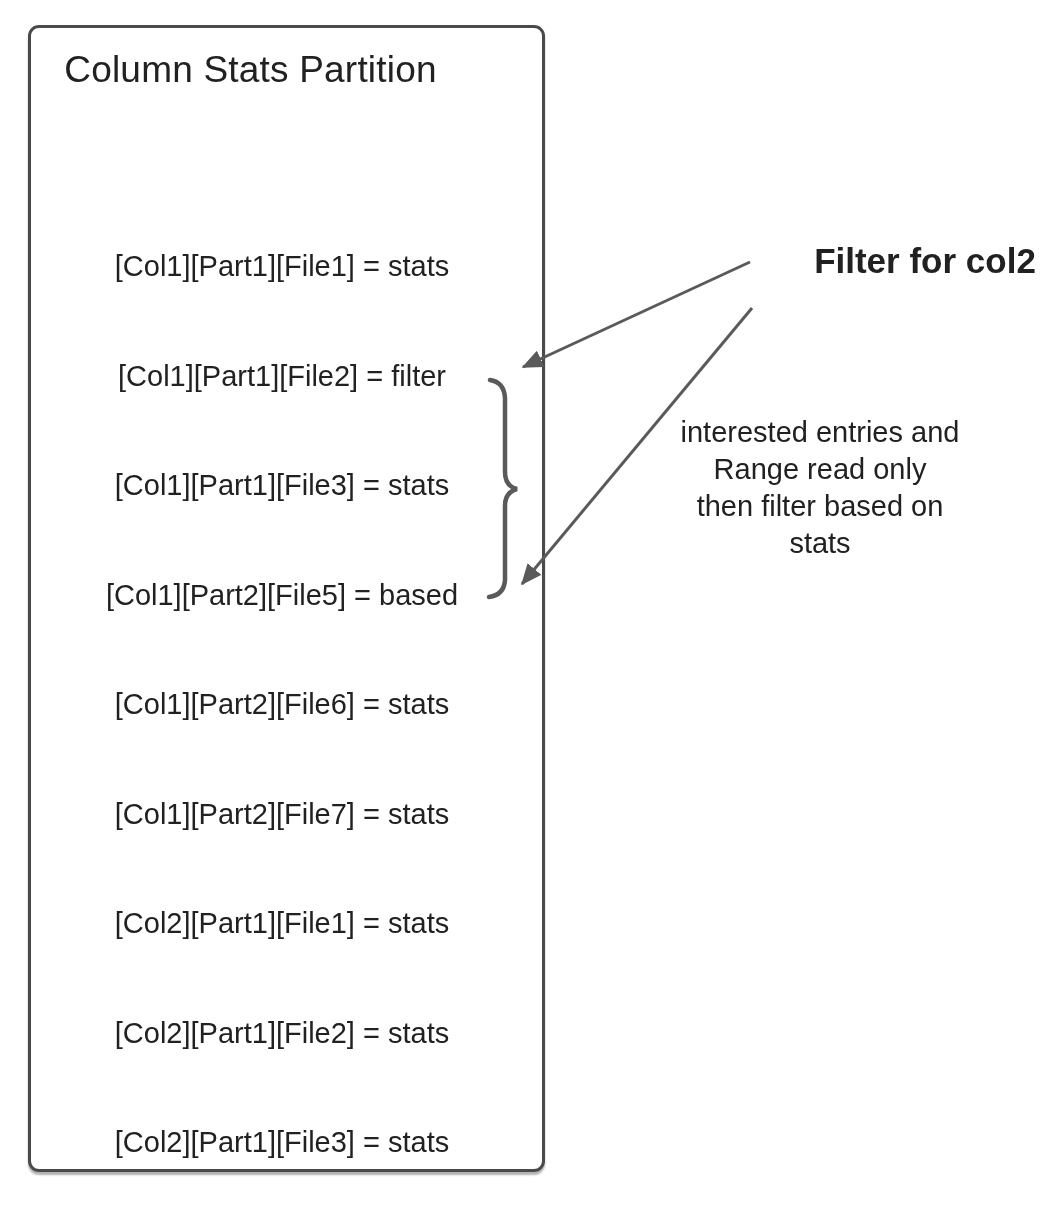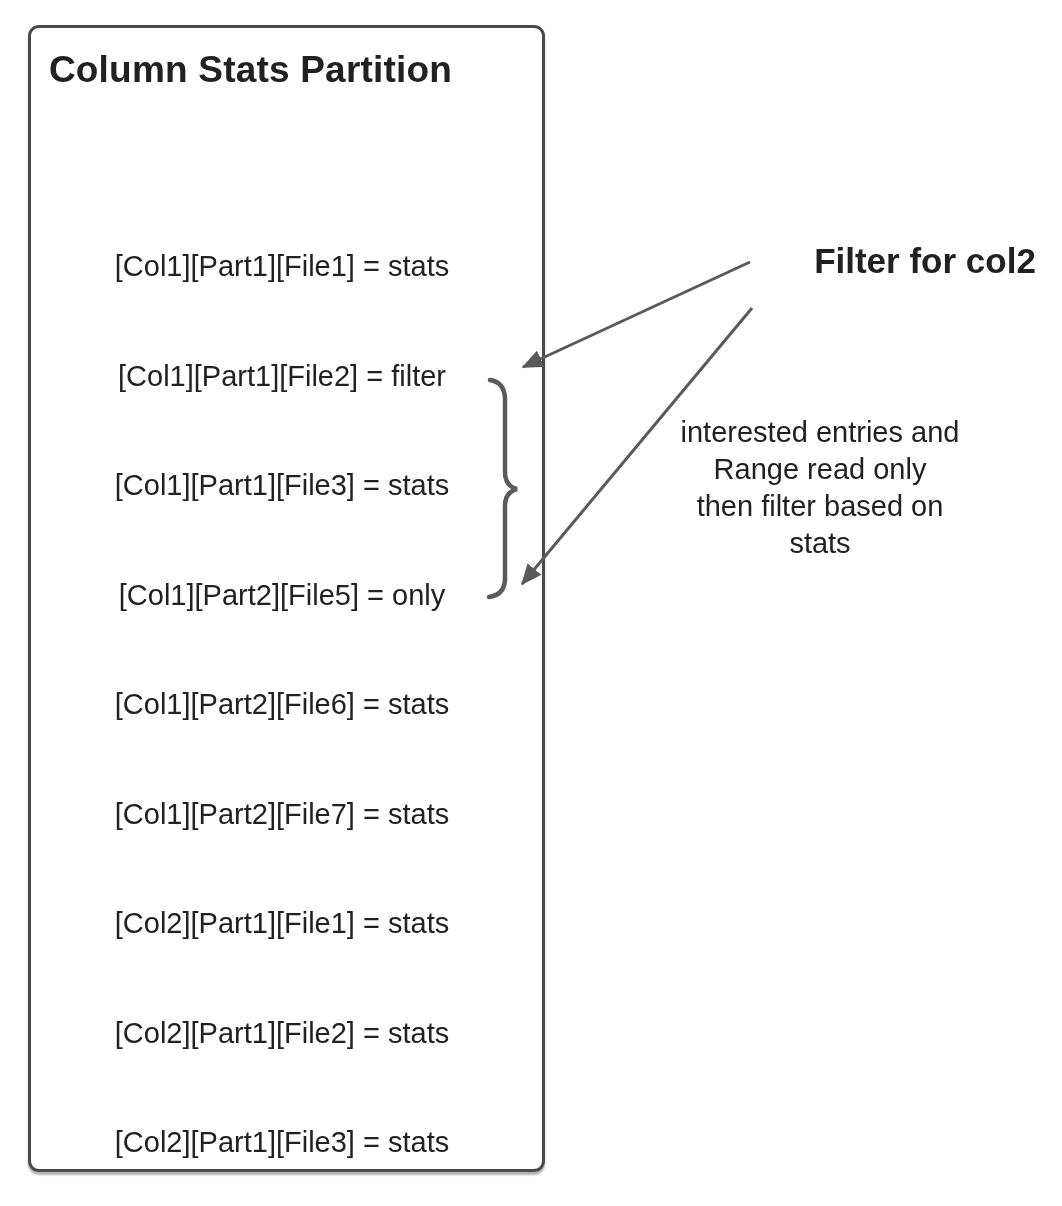--- a/index.html
+++ b/index.html
@@ -23,21 +23,21 @@
     border:3px solid var(--c-border);
     border-radius:11px;
     background:#fff;
     box-shadow:0 3px 2px rgba(0,0,0,0.30);
   }
 
   .box-title{
     position:absolute;left:28px;top:48px;width:452px;
     padding-right:7px;box-sizing:border-box;
     text-align:center;
-    font-size:37px;font-weight:bold;line-height:44px;
+    font-size:37px;font-weight:normal;line-height:44px;
     letter-spacing:0.2px;
     color:var(--c-text);
   }
 
   .entries{
     position:absolute;left:28px;top:175px;width:517px;
     padding-right:9px;box-sizing:border-box;
     text-align:center;
     font-size:29px;line-height:36.5px;
     color:var(--c-text);
@@ -77,21 +77,21 @@
 <div class="canvas">
 
   <div class="partition-box"></div>
 
   <div class="box-title">Column Stats Partition</div>
 
   <div class="entries">
     <div class="entry-line">[Col1][Part1][File1] = stats</div>
     <div class="entry-line">[Col1][Part1][File2] = filter</div>
     <div class="entry-line">[Col1][Part1][File3] = stats</div>
-    <div class="entry-line">[Col1][Part2][File5] = only</div>
+    <div class="entry-line">[Col1][Part2][File5] = based</div>
     <div class="entry-line">[Col1][Part2][File6] = stats</div>
     <div class="entry-line">[Col1][Part2][File7] = stats</div>
     <div class="entry-line">[Col2][Part1][File1] = stats</div>
     <div class="entry-line">[Col2][Part1][File2] = stats</div>
     <div class="entry-line">[Col2][Part1][File3] = stats</div>
     
     
     
     
     

